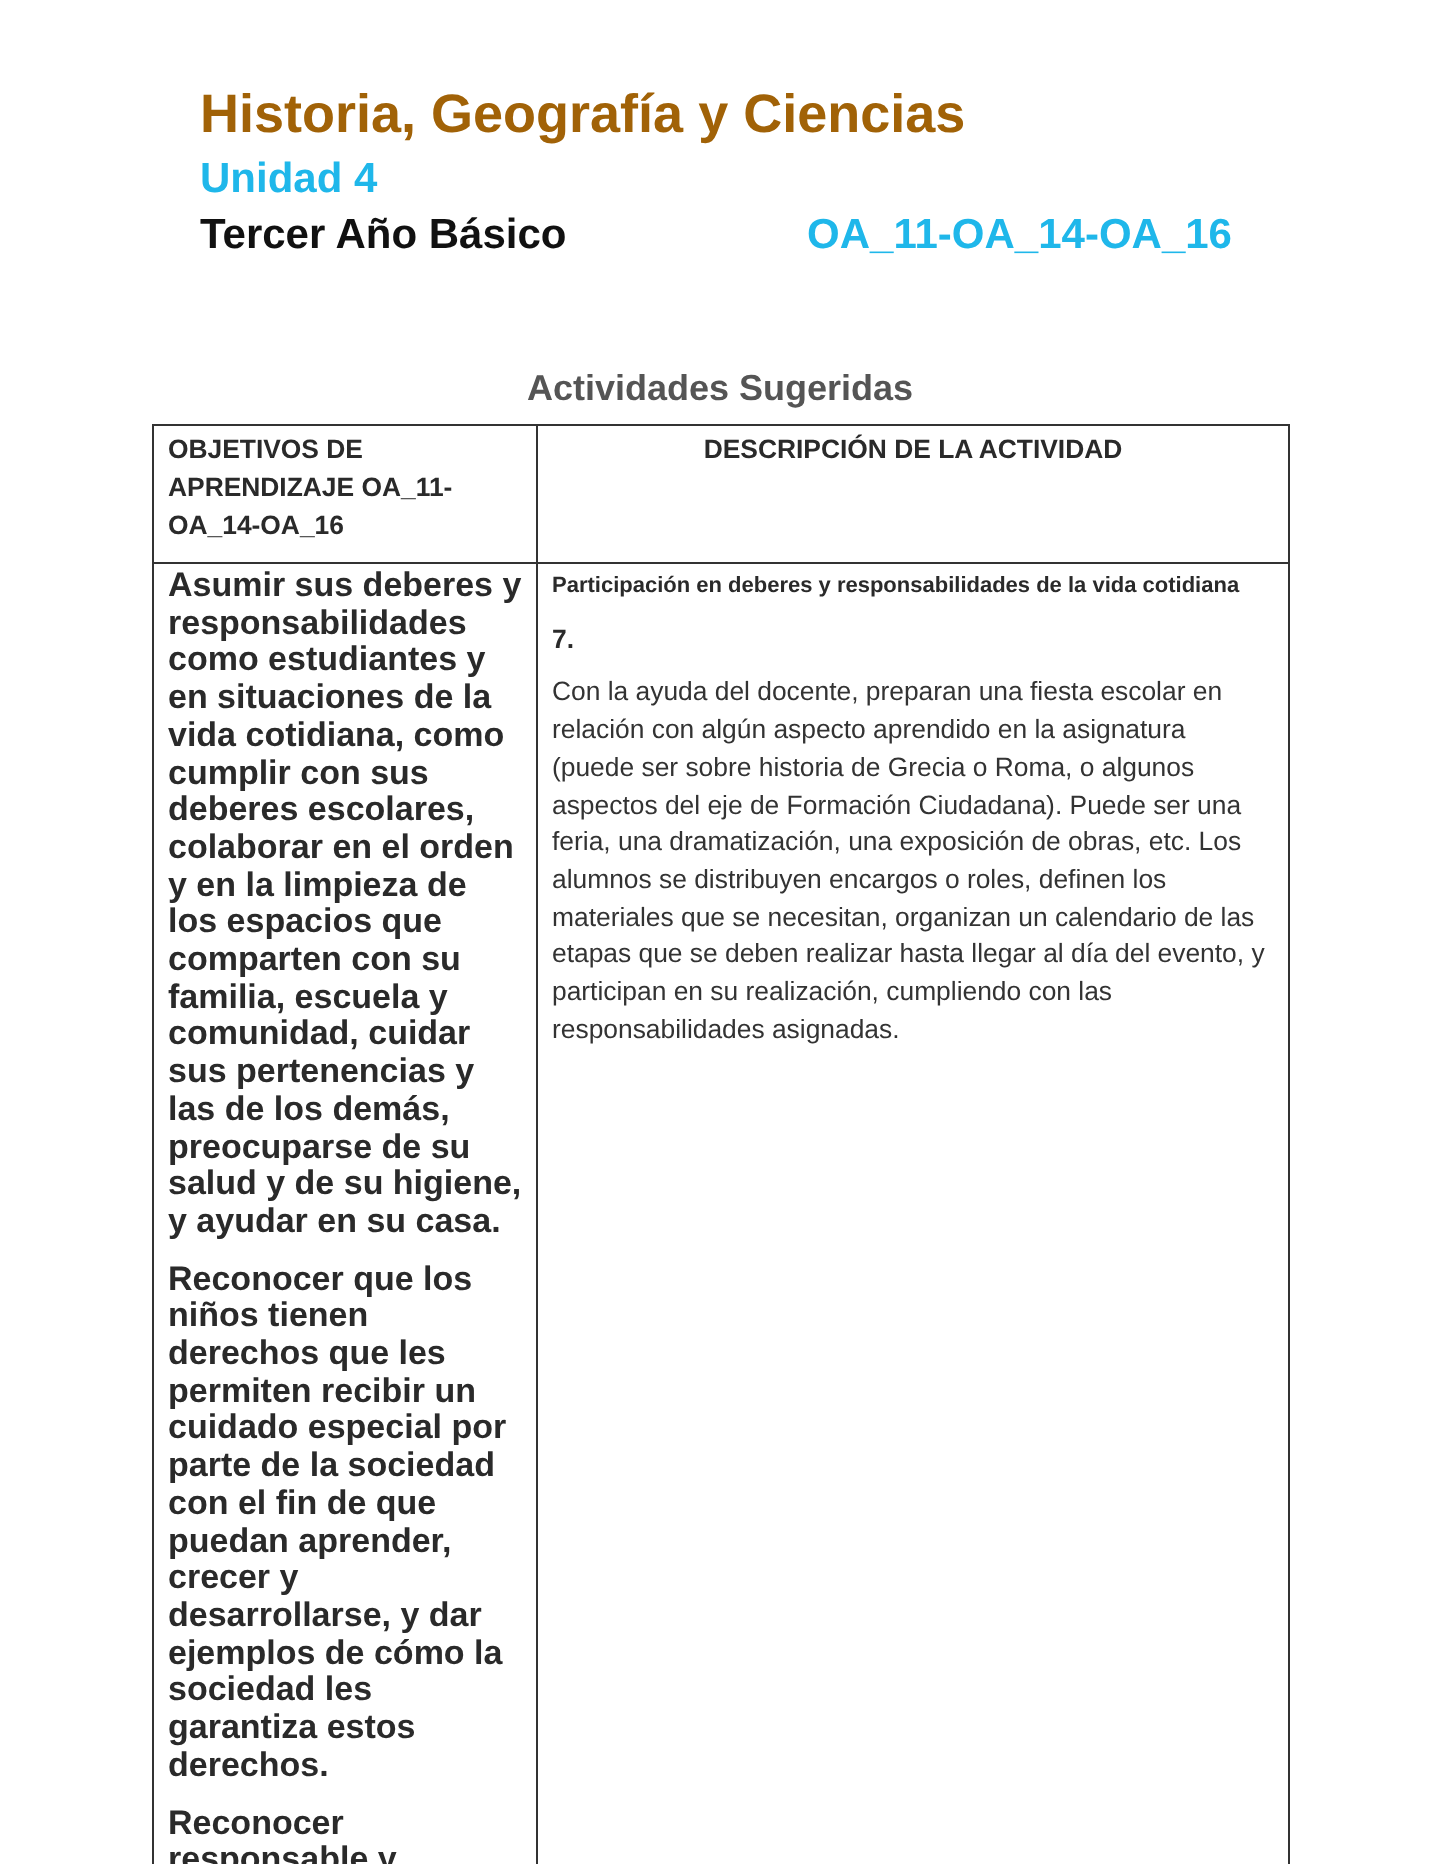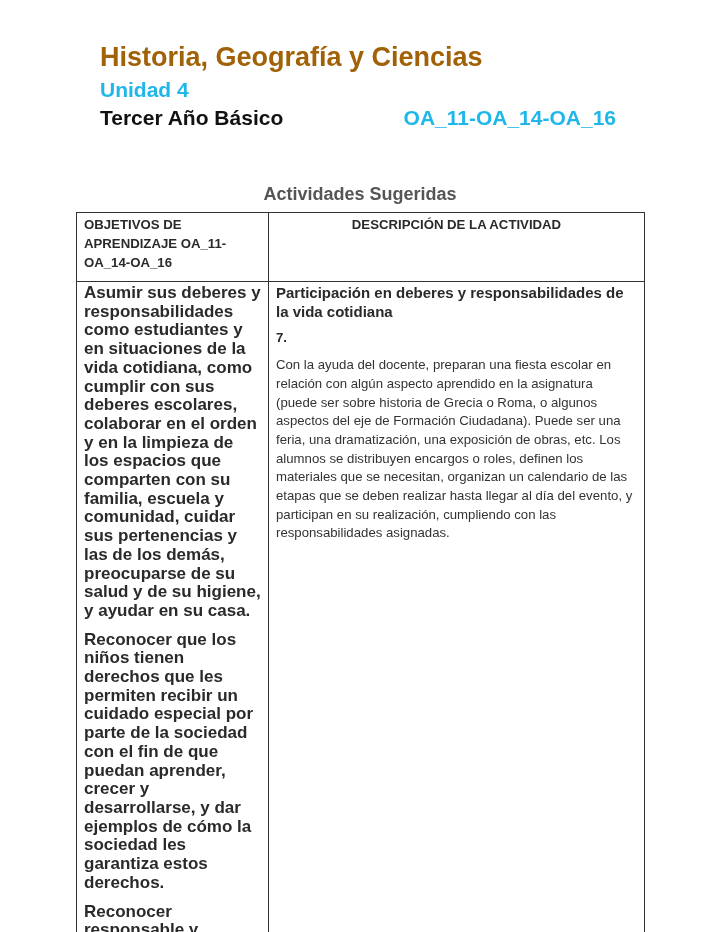--- a/index.html
+++ b/index.html
@@ -13,21 +13,21 @@
     .grade { color: #111111; font-weight: bold; font-size: 21px; line-height: 24px; }
     .oa-code { color: #1fb7ea; font-weight: bold; font-size: 21px; line-height: 24px; }
     .section-title { position: absolute; left: 0; width: 720px; top: 184px; text-align: center; font-size: 18px; font-weight: bold; color: #555555; }
     table.activities { position: absolute; left: 76px; top: 212px; width: 568px; height: 740px; border-collapse: collapse; table-layout: fixed; }
     table.activities td, table.activities th { border: 1.5px solid #333333; vertical-align: top; padding: 2px 7px 0 7px; }
     col.c1 { width: 192px; }
     col.c2 { width: 376px; }
     .hdr-left { text-align: left; font-weight: bold; font-size: 13.2px; line-height: 19px; color: #2a2a2a; height: 66px; }
     .hdr-right { text-align: center; font-weight: bold; font-size: 13.2px; line-height: 19px; color: #2a2a2a; }
     .obj { font-weight: bold; font-size: 17px; line-height: 18.7px; color: #2a2a2a; margin: 0 0 10px 0; }
-    .act-title { font-weight: bold; font-size: 15px; line-height: 18.7px; color: #2a2a2a; margin: 0 0 8px 0; }
+    .act-title { font-weight: bold; font-size: 11px; line-height: 18.7px; color: #2a2a2a; margin: 0 0 8px 0; }
     .act-num { font-weight: bold; font-size: 13.2px; line-height: 18.7px; color: #2a2a2a; margin: 0 0 8px 0; }
     .act-desc { font-size: 13.2px; line-height: 18.7px; color: #333333; margin: 0; }
   </style>
 </head>
 <body>
 
 <div class="header">
   <div class="title-line1">Historia, Geografía y Ciencias</div>
   <div class="row2">
     <span class="unit">Unidad 4</span>

